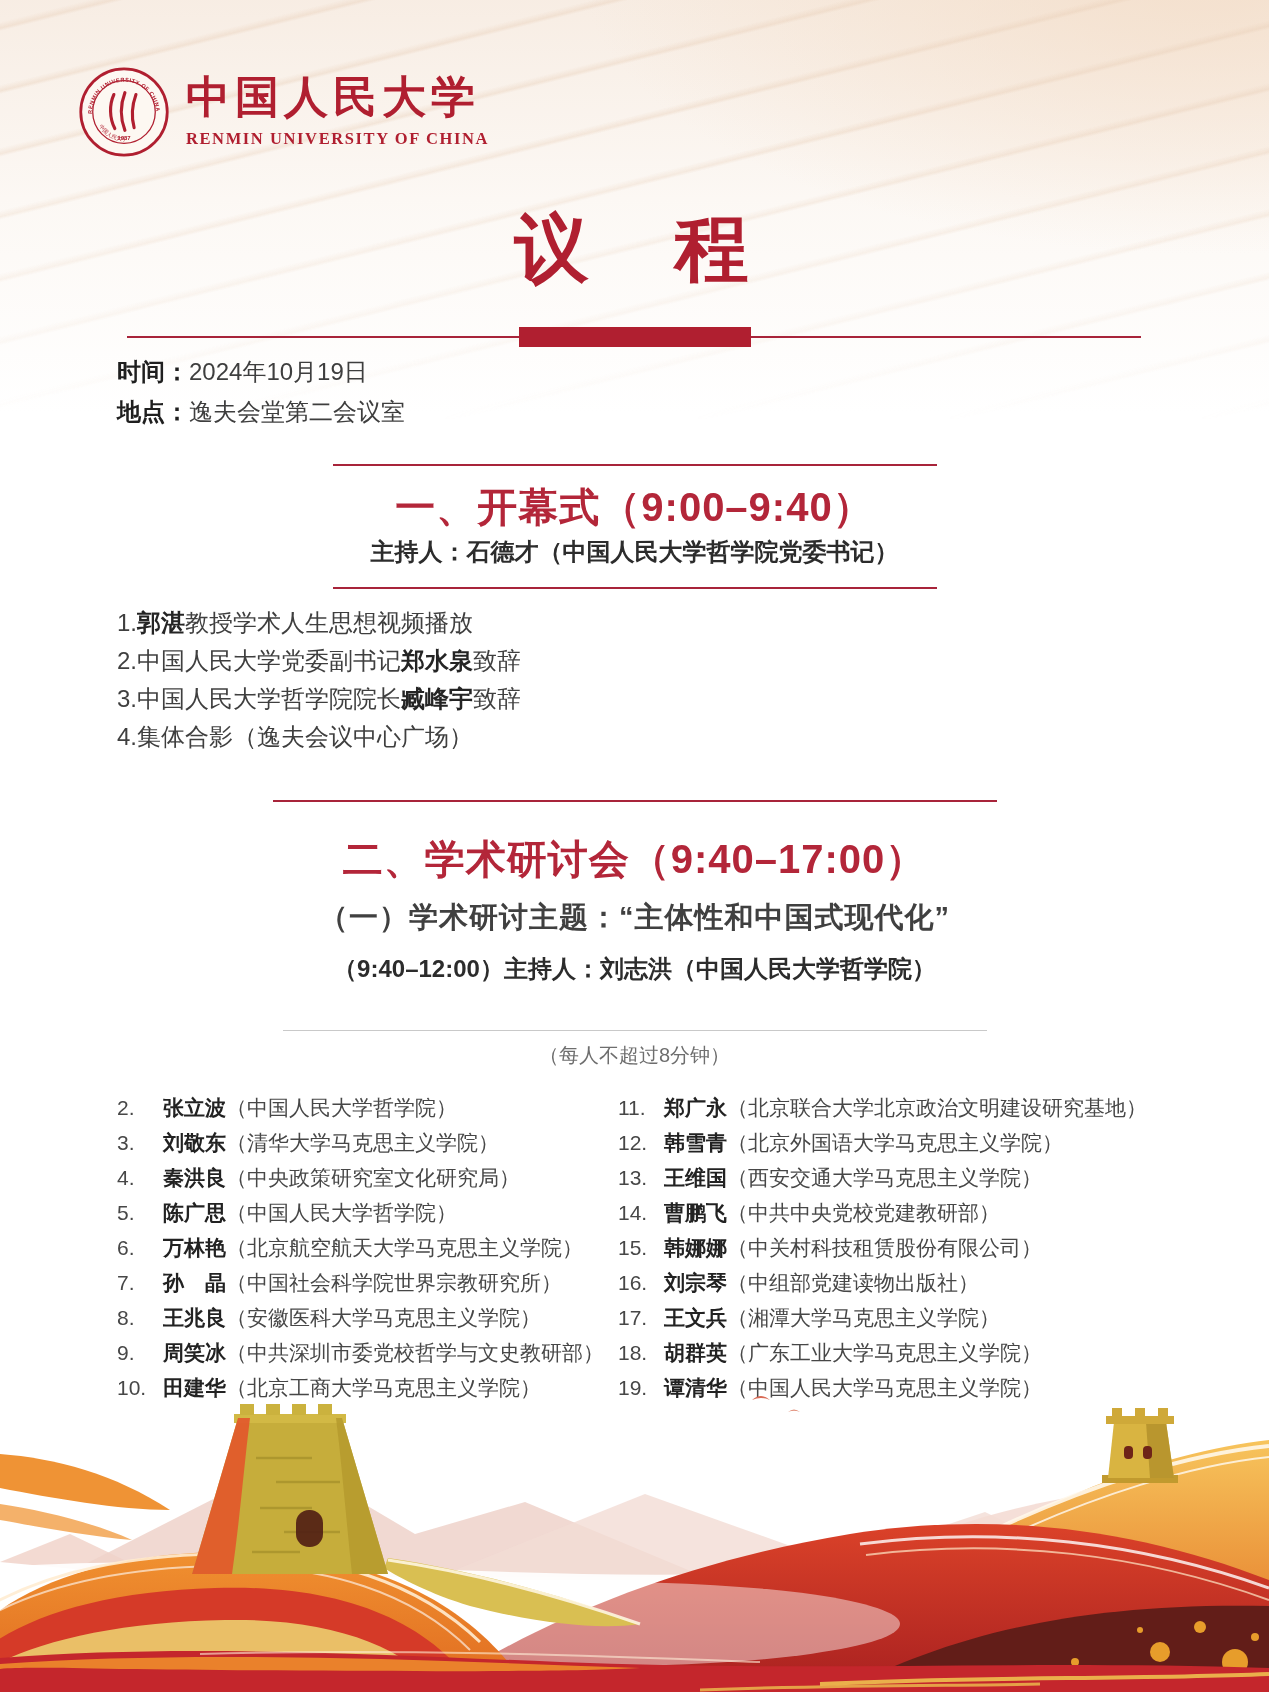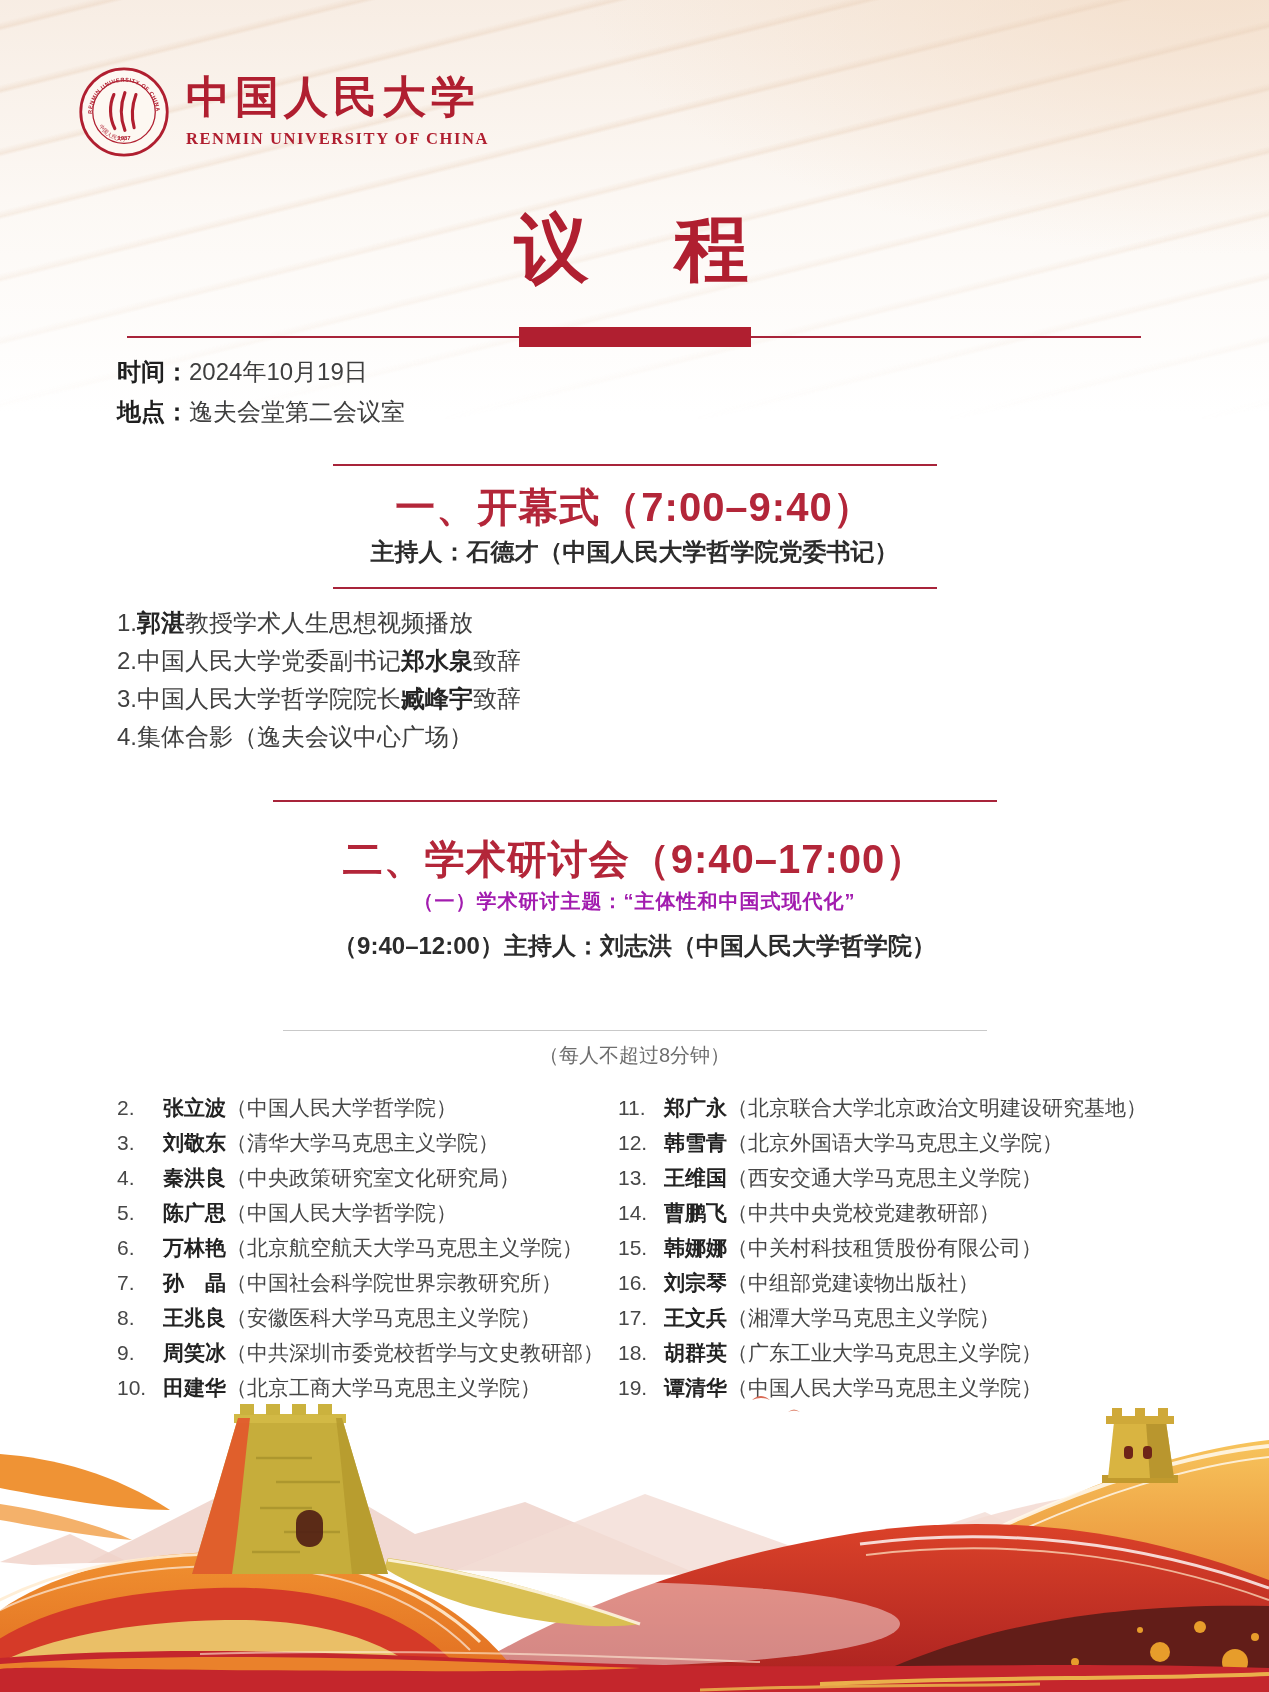--- a/index.html
+++ b/index.html
@@ -44,21 +44,21 @@
   
   .info-block{position:absolute;top:352px;left:117px;font-size:24px;color:#3e3e3e;}
   .info-row{line-height:40px;white-space:nowrap;}
   .info-label{font-weight:bold;color:#1f1f1f;}
   
   .section{position:absolute;left:50%;transform:translateX(-50%);text-align:center;}
   .sec1{top:464px;width:604px;border-top:2px solid #a8243a;border-bottom:2px solid #a8243a;padding:17px 0 19px;}
   .sec2{top:800px;width:724px;border-top:2px solid #a8243a;padding-top:33px;}
   .sec-heading{font-size:40px;font-weight:bold;color:#b32639;letter-spacing:1px;white-space:nowrap;line-height:1.2;}
   .sec-moderator{font-size:24px;font-weight:bold;color:#2c2c2c;margin-top:5px;white-space:nowrap;}
-  .sec2-sub{font-size:20px;font-weight:bold;color:#a21caf;margin-top:5px;letter-spacing:1px;white-space:nowrap;}
+  .sec2-sub{font-size:29px;font-weight:bold;color:#404040;margin-top:15px;letter-spacing:1px;white-space:nowrap;}
   .sec2 .sec-moderator{margin-top:15px;}
   
   .list1{position:absolute;top:604px;left:117px;font-size:24px;color:#3f3f3f;}
   .list1 .row{line-height:38px;white-space:nowrap;}
   .list1 .b{font-weight:bold;color:#242424;}
   
   .gray-rule{position:absolute;top:1030px;left:50%;transform:translateX(-50%);width:704px;height:1px;background:#c9c9c9;}
   .note{position:absolute;top:1042px;left:0;width:100%;text-align:center;font-size:20px;color:#6e6e6e;}
   
   .speakers-left{position:absolute;top:1090px;left:117px;}
@@ -104,21 +104,21 @@
   <div class="doc-title">议　程</div>
   <div class="title-rule-line"></div>
   <div class="title-rule-bar"></div>
 
   <div class="info-block">
     <div class="info-row"><span class="info-label">时间：</span><span>2024年10月19日</span></div>
     <div class="info-row"><span class="info-label">地点：</span><span>逸夫会堂第二会议室</span></div>
   </div>
 
   <div class="section sec1">
-    <div class="sec-heading">一、开幕式（7:00–9:40）</div>
+    <div class="sec-heading">一、开幕式（9:00–9:40）</div>
     <div class="sec-moderator">主持人：石德才（中国人民大学哲学院党委书记）</div>
   </div>
 
   <div class="list1">
     <div class="row"><span>1.</span><span></span><span class="b">郭湛</span><span>教授学术人生思想视频播放</span></div>
     <div class="row"><span>2.</span><span>中国人民大学党委副书记</span><span class="b">郑水泉</span><span>致辞</span></div>
     <div class="row"><span>3.</span><span>中国人民大学哲学院院长</span><span class="b">臧峰宇</span><span>致辞</span></div>
     <div class="row"><span>4.</span><span>集体合影（逸夫会议中心广场）</span><span class="b"></span><span></span></div>
   </div>
 

